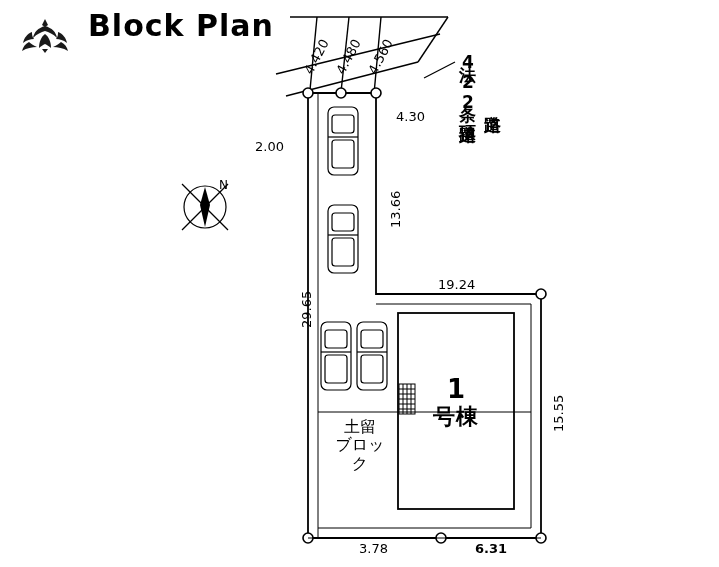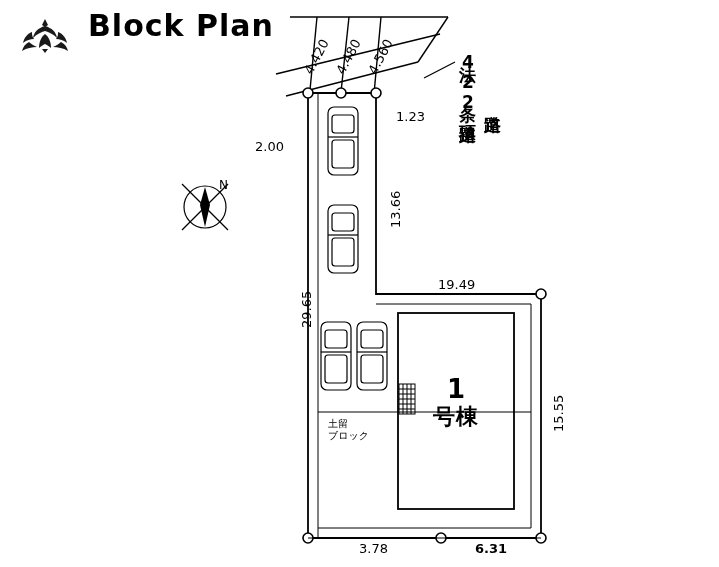--- a/index.html
+++ b/index.html
@@ -81,22 +81,22 @@
     line-height: 1.1;
   }
   .bldg-kanji {
     font-size: 22px;
     line-height: 1.15;
     letter-spacing: 1px;
   }
   .block-note {
     position: absolute;
     font-family: "DejaVu Sans", sans-serif;
-    font-size: 10px;
-    text-align: left;
+    font-size: 16px;
+    text-align: center;
     line-height: 1.15;
     color: #000;
   }
   .compass-n {
     position: absolute;
     font-family: "DejaVu Sans", sans-serif;
     font-size: 12px;
     color: #000;
   }
 </style>
@@ -210,24 +210,24 @@
     </g>
   </svg>
 
   <div class="compass-n" style="left:219px; top:178px;">N</div>
 
   <div class="lbl slant" style="left:302px; top:70px;">4.420</div>
   <div class="lbl slant" style="left:334px; top:70px;">4.480</div>
   <div class="lbl slant" style="left:366px; top:70px;">4.560</div>
 
   <div class="lbl" style="left:255px; top:108px;margin-top:32px;">2.00</div>
-  <div class="lbl" style="left:396px; top:110px;">1.23</div>
+  <div class="lbl" style="left:396px; top:110px;">4.30</div>
   <div class="lbl rot90" style="left:389px; top:228px;">13.66</div>
   <div class="lbl rot90" style="left:300px; top:328px;">29.65</div>
-  <div class="lbl" style="left:438px; top:278px;">19.49</div>
+  <div class="lbl" style="left:438px; top:278px;">19.24</div>
   <div class="lbl rot90" style="left:552px; top:432px;">15.55</div>
   <div class="lbl" style="left:359px; top:542px;">3.78</div>
   <div class="lbl" style="left:475px; top:542px;font-weight:bold;">6.31</div>
 
   <div class="vert" style="left:459px; top:52px; font-size:17px; font-weight:bold;">法42条2項道路</div>
   <div class="vert" style="left:484px; top:102px; font-size:17px; font-weight:bold;">道路</div>
 
   <div class="block-note" style="left:328px; top:418px; width:64px;">
     <div>土留</div>
     <div>ブロック</div>

